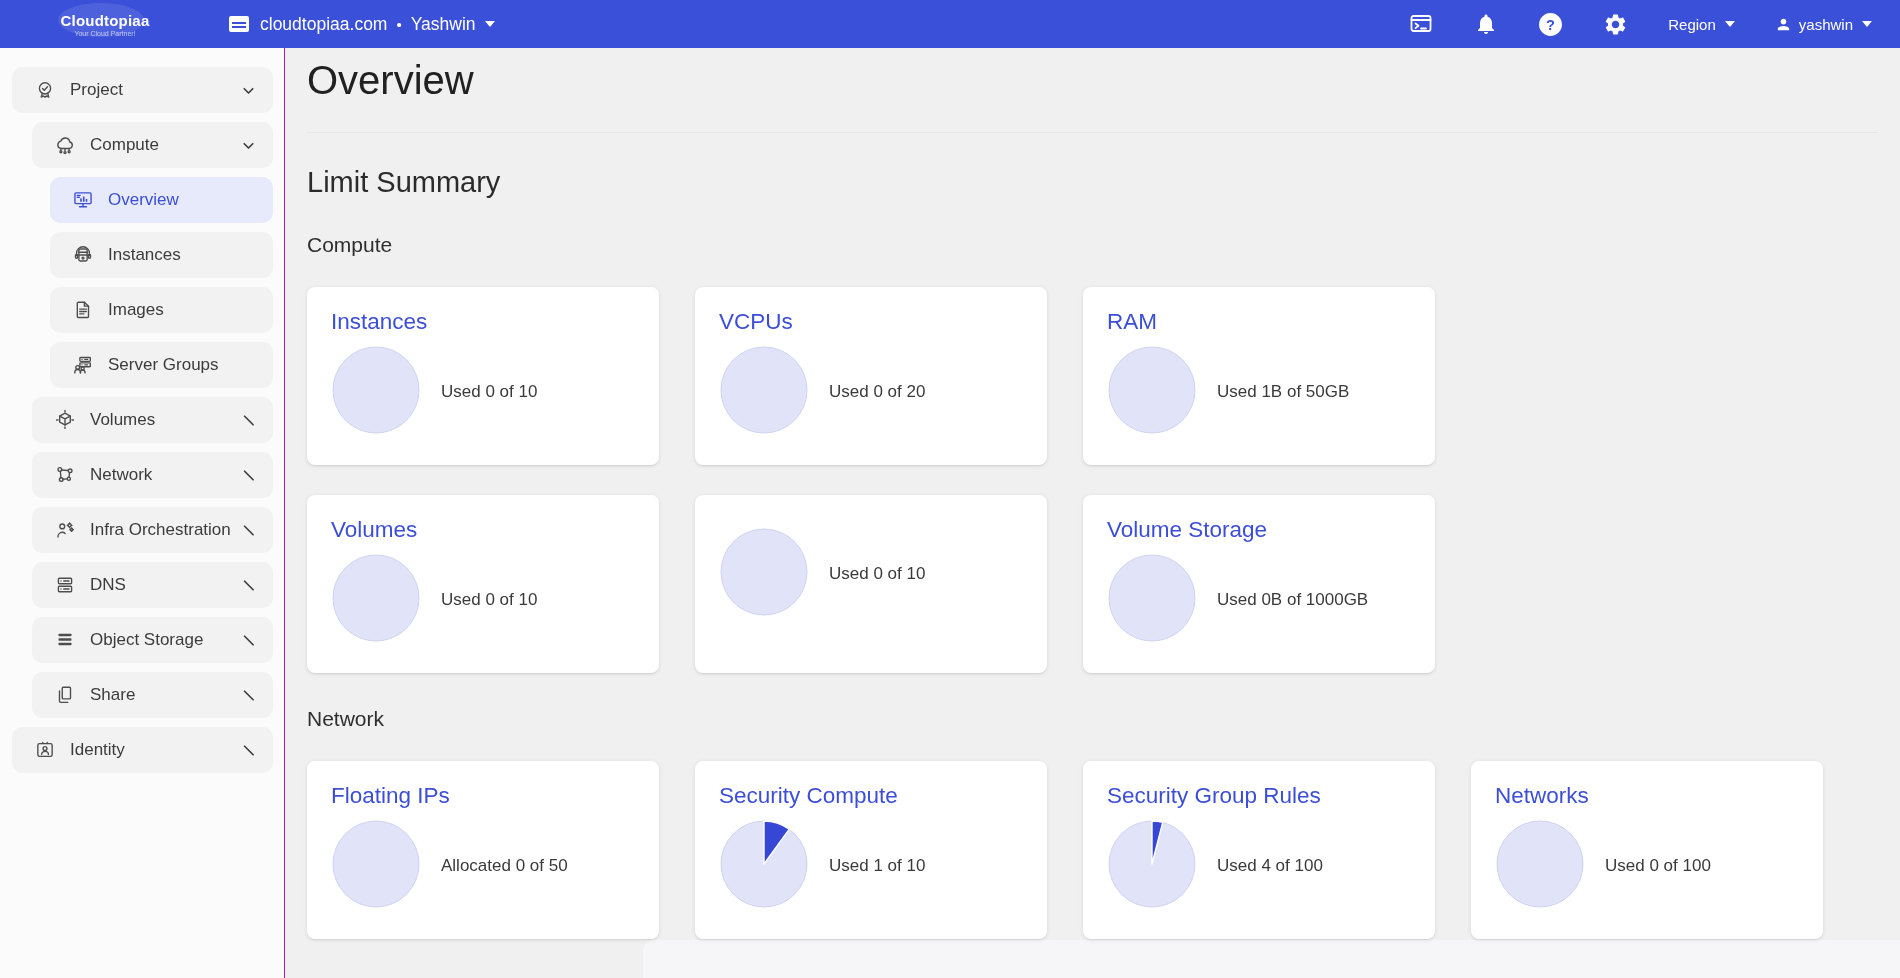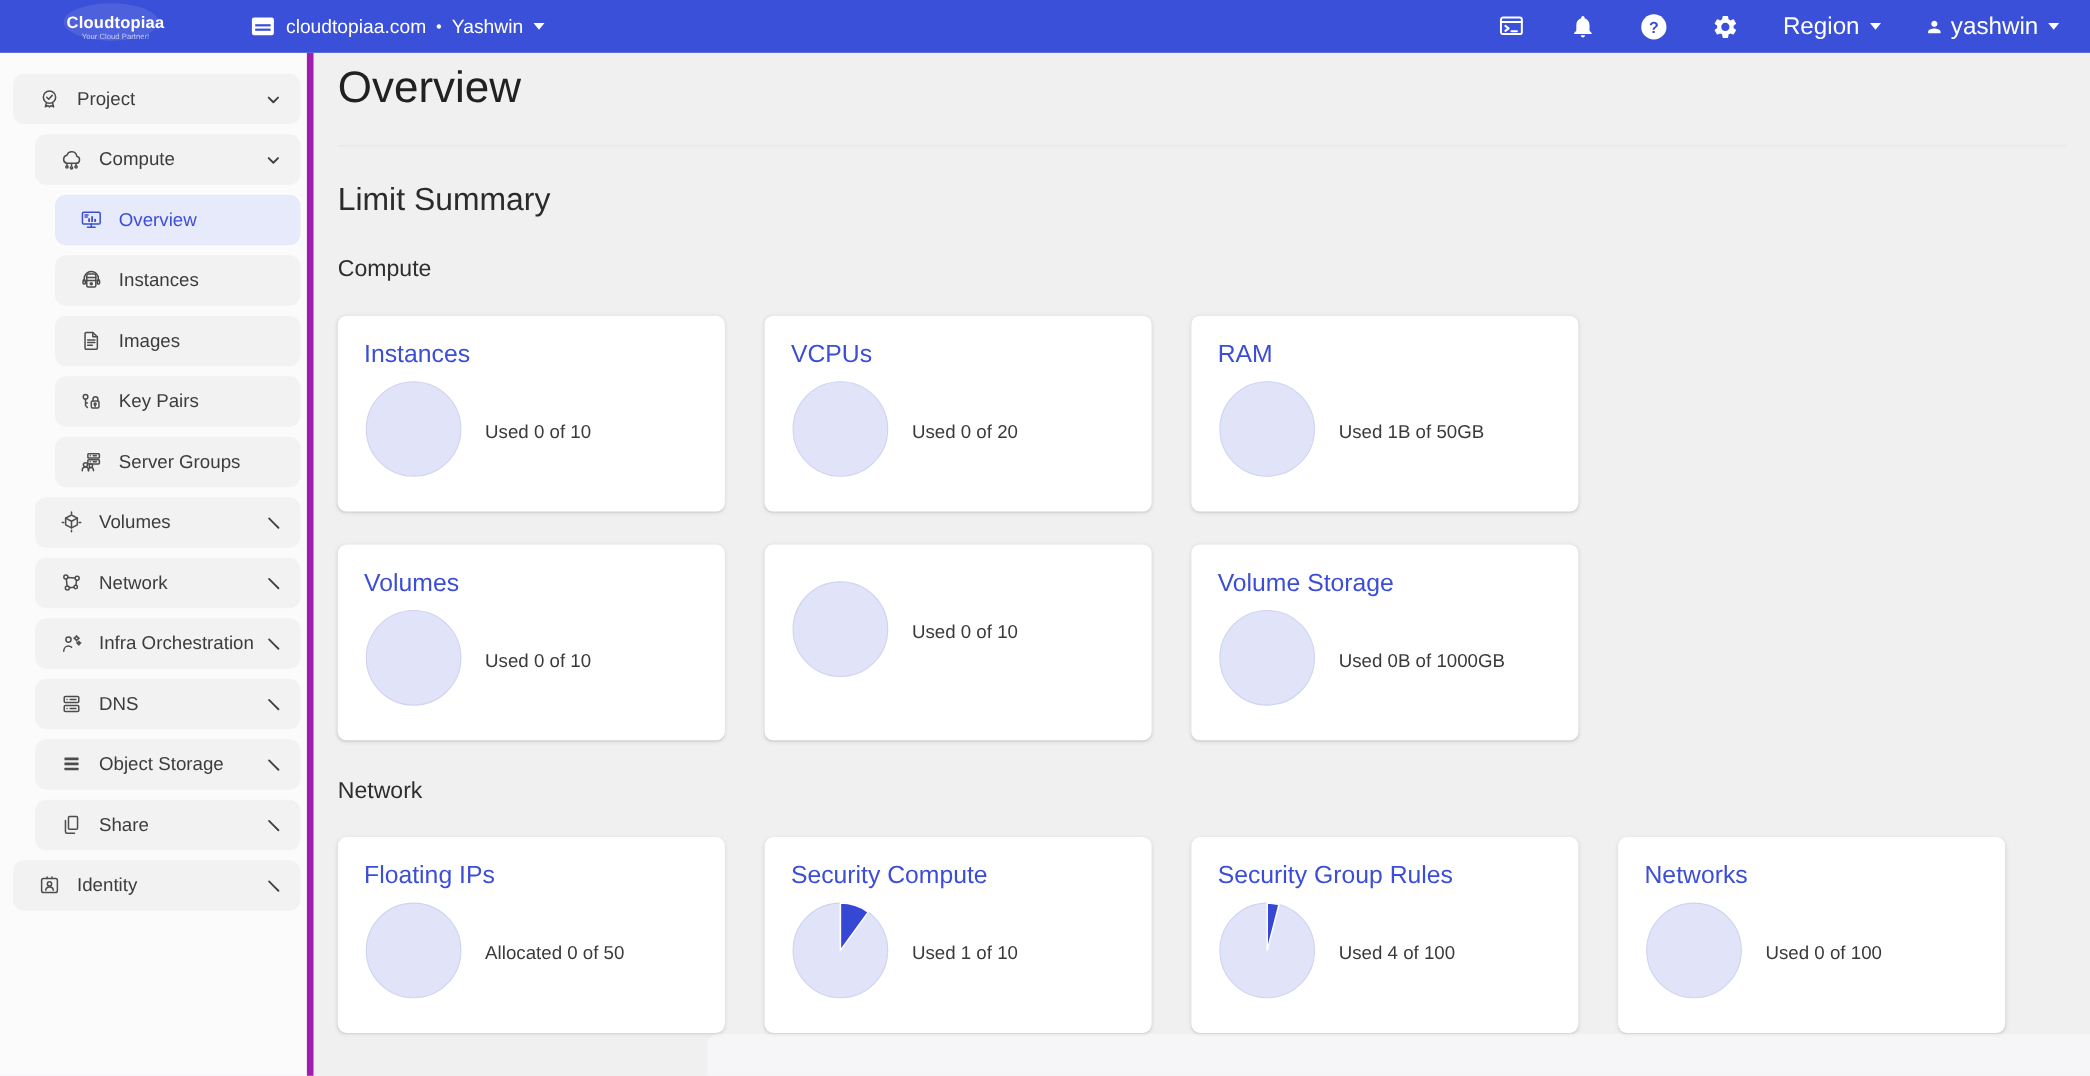--- a/index.html
+++ b/index.html
@@ -18,26 +18,26 @@
     background:rgba(255,255,255,.10); border-radius:50%; }
   .logo-title { color:#fff; font-weight:bold; font-size:15px; letter-spacing:.2px; position:relative; }
   .logo-tag { color:rgba(255,255,255,.65); font-size:7px; margin-top:1px; position:relative; }
   .ctx { display:flex; align-items:center; margin-left:58px; color:#fff; font-size:17.5px; cursor:pointer; }
   .ctx .winicon { margin-right:10px; display:flex; }
   .ctx .dot { margin:0 9px; font-size:15px; }
   .caret { width:0; height:0; border-left:5px solid transparent; border-right:5px solid transparent;
     border-top:6px solid #fff; margin-left:9px; display:inline-block; }
   .hdr-right { margin-left:auto; margin-right:28px; display:flex; align-items:center; gap:40px; }
   .hicon { display:flex; align-items:center; cursor:pointer; }
-  .hdrop { display:flex; align-items:center; color:#fff; font-size:22px; cursor:pointer; }
+  .hdrop { display:flex; align-items:center; color:#fff; font-size:15px; cursor:pointer; }
   .hdrop svg { margin-right:7px; }
   
   .sidebar {
     position:absolute; top:48px; left:0; width:285px; height:930px;
-    background:#fbfbfc; border-right:6px solid #a21caf; padding-top:19px; z-index:20;
+    background:#fbfbfc; border-right:1px solid #a21caf; padding-top:19px; z-index:20;
   }
   .sitem {
     height:46px; border-radius:10px; background:#f2f2f3; display:flex; align-items:center;
     padding-left:22px; padding-right:14px; margin-bottom:9px; cursor:pointer; position:relative;
   }
   .sitem.lvl0 { margin-left:12px; width:261px; }
   .sitem.lvl1 { margin-left:32px; width:241px; }
   .sitem.lvl2 { margin-left:50px; width:223px; }
   .sitem.active { background:#e7eafb; }
   .sitem .slabel { font-size:17px; color:#3c3c3c; margin-left:14px; }
@@ -193,33 +193,20 @@
           <path d="M7 3.5h6.5L18 7.8V19a1.2 1.2 0 0 1-1.2 1.2H7A1.2 1.2 0 0 1 5.8 19V4.7A1.2 1.2 0 0 1 7 3.5z"></path>
           <path d="M13.5 3.5v4.3H18"></path>
           <path d="M8.4 11h7.2M8.4 13.6h7.2M8.4 16.2h4.6"></path>
         </svg>
       </span>
       <span class="slabel">Images</span>
     </div>
     <div class="sitem lvl2">
       <span class="sic">
         <svg viewBox="0 0 24 24">
-          <circle cx="6.3" cy="7.4" r="2.3"></circle>
-          <path d="M6.3 9.7V16l1.8 1.9M6.3 13.4h1.9"></path>
-          <rect x="12" y="11.4" width="7.6" height="7.1" rx="1.2"></rect>
-          <path d="M13.7 11.4V9.7a2.4 2.4 0 0 1 4.8 0v1.7"></path>
-          <circle cx="15.8" cy="14.6" r="1"></circle>
-          <path d="M15.8 15.6v1.4"></path>
-        </svg>
-      </span>
-      <span class="slabel">Key Pairs</span>
-    </div>
-    <div class="sitem lvl2">
-      <span class="sic">
-        <svg viewBox="0 0 24 24">
           <rect x="8.6" y="3.8" width="11.4" height="4.2" rx="0.8"></rect>
           <rect x="8.6" y="9.7" width="11.4" height="4.2" rx="0.8"></rect>
           <path d="M11 5.9h.01M11 11.8h.01M14 5.9h3M14 11.8h3"></path>
           <circle cx="6.2" cy="14.7" r="2"></circle>
           <path d="M3 20.6c0-2.1 1.4-3.7 3.2-3.7s3.2 1.6 3.2 3.7"></path>
           <circle cx="11.6" cy="15.7" r="1.7"></circle>
           <path d="M9 20.6c0-1.8 1.1-3.1 2.6-3.1s2.6 1.3 2.6 3.1"></path>
         </svg>
       </span>
       <span class="slabel">Server Groups</span>

